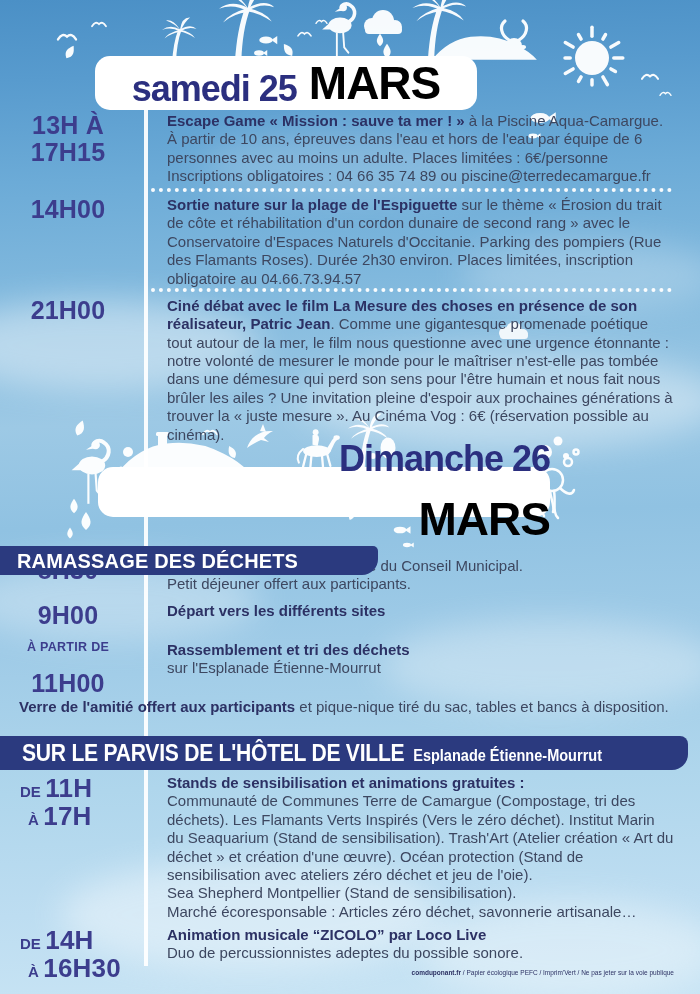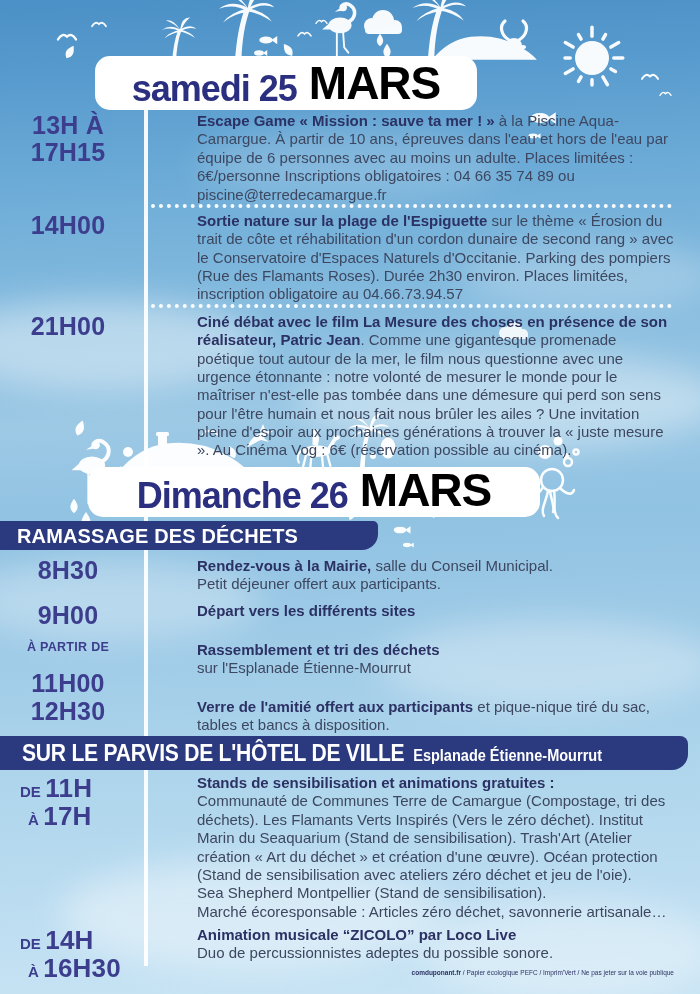--- a/index.html
+++ b/index.html
@@ -8,39 +8,39 @@
     font-family:"Liberation Sans","DejaVu Sans",sans-serif;
     background:linear-gradient(178deg,#4b90c6 0%,#589bce 8%,#6cabd7 18%,#83bade 30%,#9dc9e5 42%,#90c2e2 52%,#9fcbe7 64%,#afd6ec 78%,#bdddf1 90%,#c8e4f4 100%);
   }
   .cloud{position:absolute;border-radius:50%;background:#fff;filter:blur(16px);z-index:0;}
   #decor{position:absolute;left:0;top:0;z-index:1;pointer-events:none;}
   .vline{position:absolute;left:144px;top:110px;width:4px;height:856px;background:rgba(255,255,255,.93);z-index:1;}
 
   
   .banner-day{position:absolute;background:#fff;border-radius:15px;display:flex;align-items:flex-end;justify-content:center;gap:12px;z-index:3;}
   #banner-sam{left:95px;top:56px;width:382px;height:54px;}
-  #banner-dim{left:88px;top:467px;width:452px;height:50px;}
+  #banner-dim{left:98px;top:467px;width:452px;height:50px;flex-direction:column;}
   .day-prefix{font-size:36px;font-weight:bold;color:#2b2f7f;letter-spacing:-1px;}
   .day-month{font-size:46px;font-weight:bold;color:#000000;text-transform:uppercase;letter-spacing:-1px;}
 
   
   .banner-section{position:absolute;background:#2b3a7f;color:#fff;display:flex;align-items:center;z-index:3;box-sizing:border-box;}
-  #banner-ram{left:0;top:521px;width:378px;height:29px;border-radius:0 5px 16px 0;padding-left:17px;}
+  #banner-ram{left:0;top:546px;width:378px;height:29px;border-radius:0 5px 16px 0;padding-left:17px;}
   #banner-ram .sec-title{font-size:21px;font-weight:bold;letter-spacing:.2px;transform:scaleX(.95);transform-origin:left center;white-space:nowrap;}
   #banner-parv{left:0;top:736px;width:688px;height:34px;border-radius:0 8px 16px 0;padding-left:22px;}
   .squeeze{display:flex;align-items:baseline;gap:10px;transform:scaleX(.88);transform-origin:left center;white-space:nowrap;}
   #banner-parv .sec-title{font-size:24px;font-weight:bold;letter-spacing:-.3px;}
   #banner-parv .sec-subtitle{font-size:16.5px;font-weight:bold;}
 
   
   .section{position:absolute;left:0;right:0;z-index:2;}
   #sec-sam{top:111px;}
   #sec-ram{top:556px;}
   #sec-parv{top:773px;}
-  .row{display:flex;align-items:flex-start;gap:30px;}
+  .row{display:flex;align-items:flex-start;}
   .tcol{width:148px;flex:none;text-align:center;padding:1px 16px 0 4px;box-sizing:border-box;color:#3c3d8d;font-weight:bold;line-height:1.08;}
   .tbig{font-size:25px;letter-spacing:.2px;}
   .tsm{display:block;font-size:12.5px;letter-spacing:.3px;margin-bottom:15px;}
   .tcol.left{text-align:left;padding-left:20px;}
   .pl2{padding-left:8px;}
   .dcol{flex:1;padding:1px 26px 0 19px;font-size:15px;line-height:1.225;color:#3d4760;}
   .dcol b{color:#2c3164;font-weight:bold;}
   .sep{border-top:4px dotted rgba(255,255,255,.95);height:0;margin:0 28px 0 151px;}
   .r-esc{min-height:77px;}
   .r-sor{min-height:92px;padding-top:3px;}
@@ -260,23 +260,20 @@
       <div class="dcol"><b>Départ vers les différents sites</b></div>
     </div>
     <div class="row r-ram3">
       <div class="tcol">
         <span class="tsm">À PARTIR DE</span>
         <div class="tbig">11H00</div>
       </div>
       <div class="dcol"><b>Rassemblement et tri des déchets</b><br><span>sur l'Esplanade Étienne-Mourrut</span></div>
     </div>
     <div class="row">
-      <div class="tcol">
-        <div class="tbig">12H30</div>
-      </div>
       <div class="dcol"><b>Verre de l'amitié offert aux participants</b><span> et pique-nique tiré du sac, tables et bancs à disposition.</span></div>
     </div>
   </div>
 
   <div class="banner-section" id="banner-parv">
     <div class="squeeze">
       <span class="sec-title">SUR LE PARVIS DE L'HÔTEL DE VILLE</span>
       <span class="sec-subtitle">Esplanade Étienne-Mourrut</span>
     </div>
   </div>

